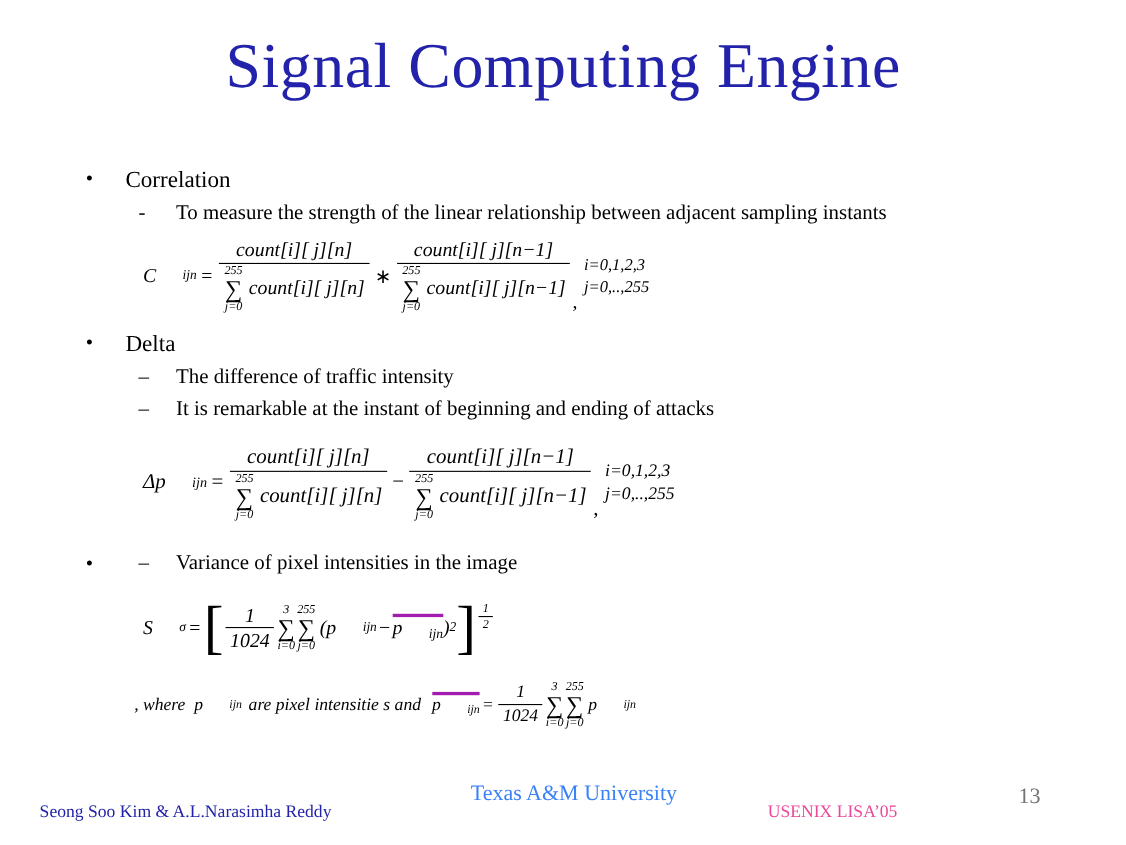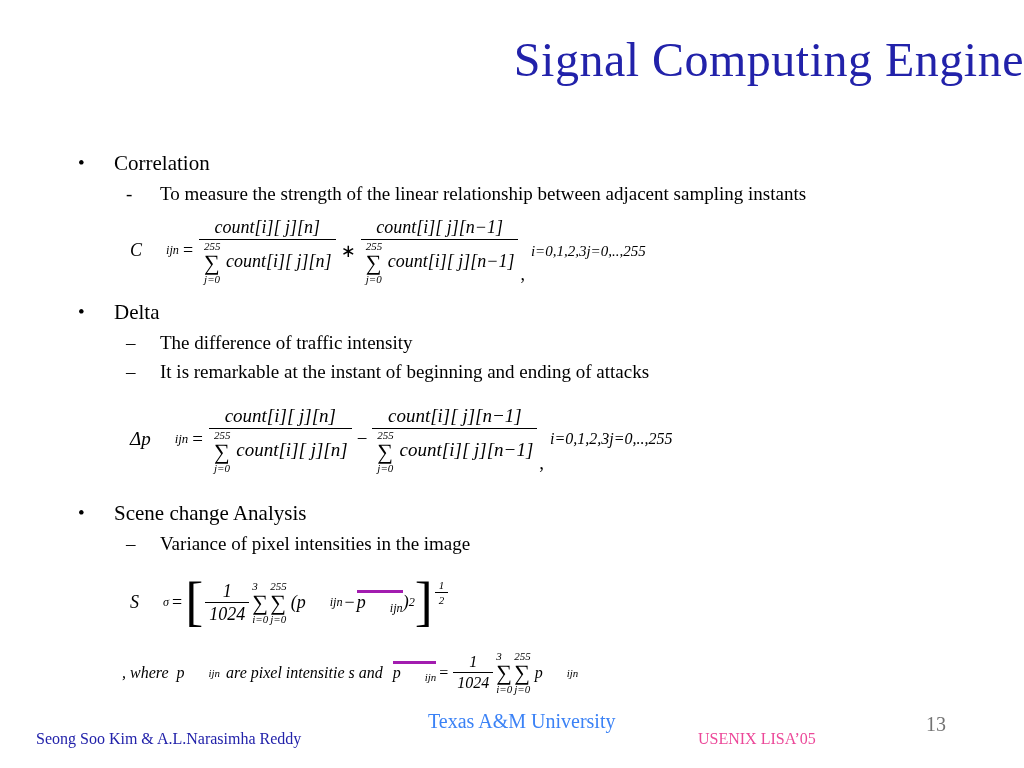--- a/index.html
+++ b/index.html
@@ -17,23 +17,23 @@
   }
   .slide {
     position: absolute;
     inset: 0;
   }
   .title {
     position: absolute;
     top: 28px;
     left: 0;
     width: 100%;
-    text-align: right;
+    text-align: center;
     color: #2222aa;
-    font-size: 48px;
+    font-size: 58px;
     line-height: 64px;
     font-family: "Liberation Serif", serif;
     letter-spacing: 0.5px;
   }
   .body {
     position: absolute;
     top: 150px;
     left: 70px;
     width: 900px;
   }
@@ -83,21 +83,21 @@
     line-height: 1.15;
   }
   .frac .den {
     border-top: 1px solid #000;
     padding: 1px 4px 0 4px;
     line-height: 1.15;
   }
   .sum {
     display: inline-flex;
     flex-direction: column;
-    align-items: flex-start;
+    align-items: center;
     justify-content: center;
     vertical-align: middle;
     font-style: normal;
     line-height: 1;
     margin: 0 1px;
   }
   .sum .lim {
     font-size: 11px;
     font-style: italic;
   }
@@ -112,21 +112,21 @@
   }
   .sup {
     font-size: 0.68em;
     vertical-align: 0.5em;
   }
   .up {
     font-style: normal;
   }
   .cases {
     display: inline-flex;
-    flex-direction: row;
+    flex-direction: column;
     font-size: 15px;
     margin-left: 6px;
     line-height: 1.35;
   }
   .eq-row {
     position: relative;
     margin-top: 10px;
   }
   .bigbr {
     font-size: 54px;
@@ -268,21 +268,20 @@
         <span class="up" style="align-self:flex-end;">,</span>
         <span class="cases" style="font-size:16px;">
           <span>i=0,1,2,3</span>
           <span>j=0,..,255</span>
         </span>
       </div>
     </div>
 
     <div class="bullet1" style="margin-top:26px;">
       <span class="mark">•</span>
-      <span>Scene change Analysis</span>
     </div>
     <div class="bullet2">
       <span class="mark">–</span>
       <span>Variance of pixel intensities in the image</span>
     </div>
 
     <div class="eq-row" style="margin-left:60px; margin-top:26px;">
       <div class="math" style="font-size:18px;">
         <span>S</span>
           <span class="sub">σ</span>

